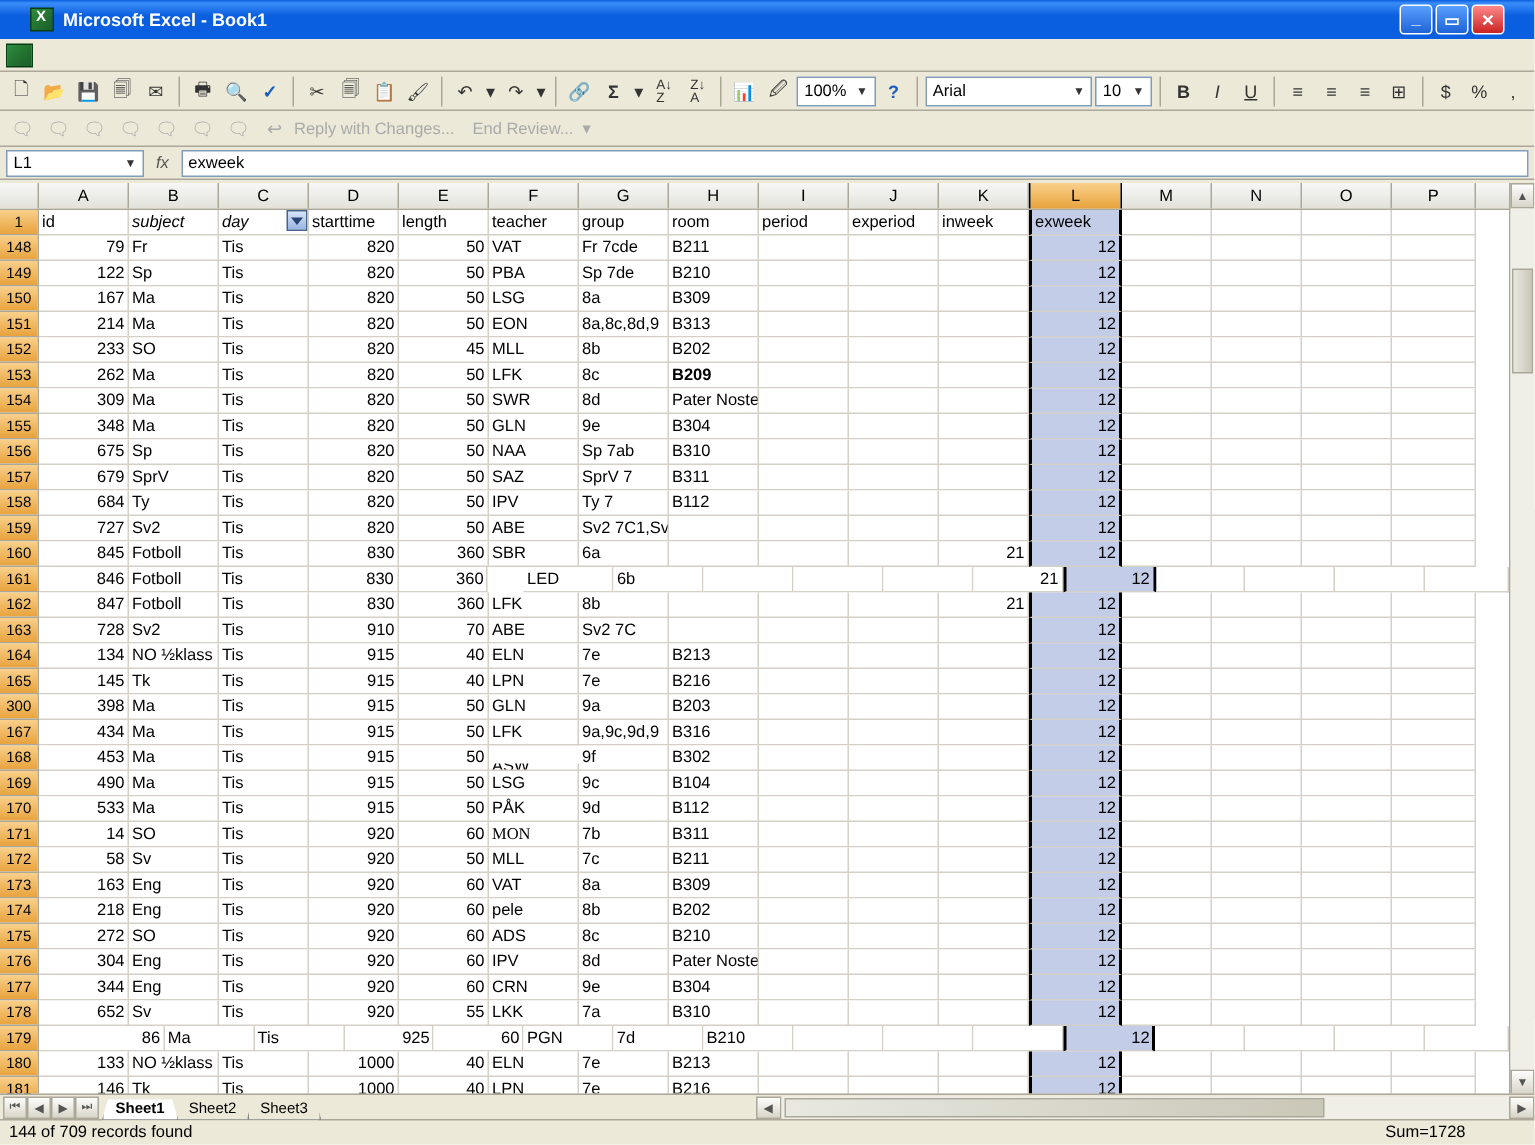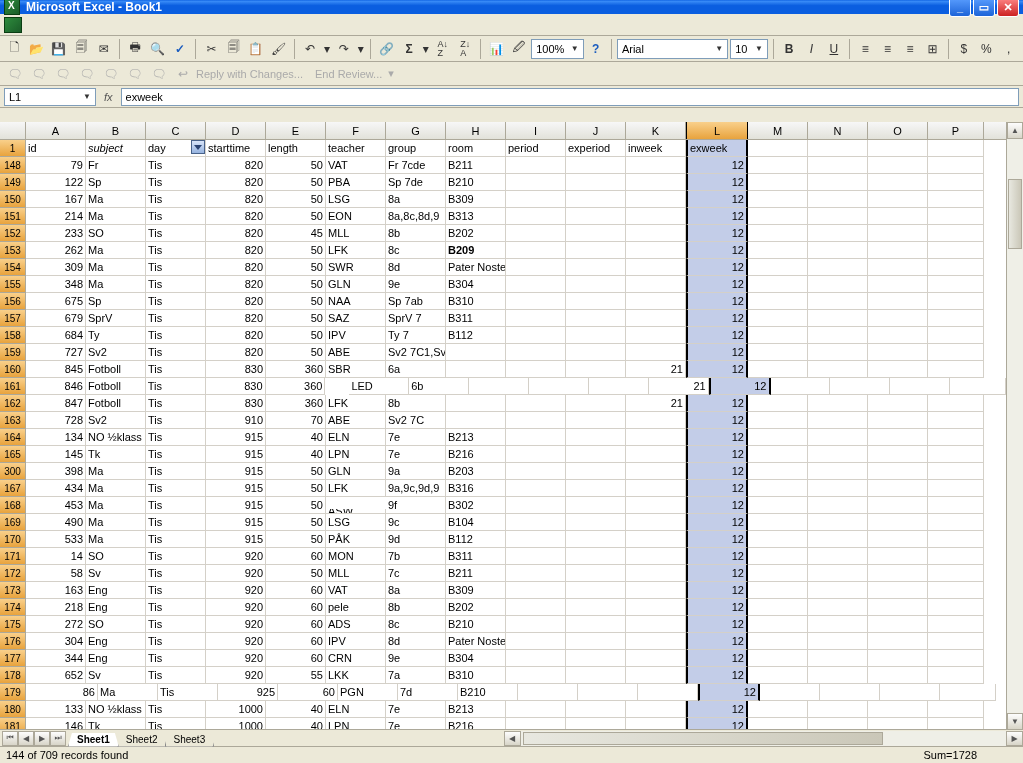--- a/index.html
+++ b/index.html
@@ -8,24 +8,24 @@
     font-family: Tahoma, Arial, sans-serif;
     font-size: 11px;
     background: #ece9d8;
     width: 1023px;
     height: 763px;
     overflow: hidden;
     position: relative;
   }
   .titlebar {
     background: linear-gradient(to bottom, #0a5ee0 0%, #3a8df8 8%, #0a5ee0 40%, #0a5ee0 100%);
-    height: 14px;
+    height: 26px;
     display: flex;
     align-items: center;
-    padding: 0 4px;
+    padding: 0 20px;
     color: #fff;
     font-weight: bold;
     font-size: 12px;
   }
   .titlebar .xlicon {
     width: 16px; height: 16px;
     background: linear-gradient(135deg,#2e8b3d,#1a5c28);
     margin-right: 6px;
     border: 1px solid #0a3d12;
     position: relative;
@@ -375,21 +375,21 @@
       </div>
     <div class="gridbody" id="gridbody">
         <div class="row headerrow">
           <div class="rowh selectedrow">1</div>
           <div class="cell cellrel" style="width: 60px;">
             <span>id</span>
           </div>
           <div class="cell cellrel" style="width: 60px; font-style: italic;">
             <span>subject</span>
           </div>
-          <div class="cell cellrel" style="width: 60px;">
+          <div class="cell cellrel" style="width: 60px; font-style: italic;">
             <span>day</span>
             <div class="autofilter"></div>
           </div>
           <div class="cell cellrel" style="width: 60px;">
             <span>starttime</span>
           </div>
           <div class="cell cellrel" style="width: 60px;">
             <span>length</span>
           </div>
           <div class="cell cellrel" style="width: 60px;">
@@ -863,21 +863,21 @@
           <div class="cell" style="width: 60px;"></div>
           <div class="cell" style="width: 56px;"></div>
         </div>
         <div class="row">
           <div class="rowh selectedrow">171</div>
           <div class="cell num" style="width: 60px;">14</div>
           <div class="cell" style="width: 60px;">SO</div>
           <div class="cell" style="width: 60px;">Tis</div>
           <div class="cell num" style="width: 60px;">920</div>
           <div class="cell num" style="width: 60px;">60</div>
-          <div class="cell" style="width: 60px;">MON</div>
+          <div class="cell" style="width: 60px; font-family: Liberation Serif, serif;">MON</div>
           <div class="cell" style="width: 60px;">7b</div>
           <div class="cell" style="width: 60px;">B311</div>
           <div class="cell" style="width: 60px;"></div>
           <div class="cell" style="width: 60px;"></div>
           <div class="cell num" style="width: 60px;"></div>
           <div class="cell num selcol selcolborder-left selcolborder-right" style="width: 62px;">12</div>
           <div class="cell" style="width: 60px;"></div>
           <div class="cell" style="width: 60px;"></div>
           <div class="cell" style="width: 60px;"></div>
           <div class="cell" style="width: 56px;"></div>
@@ -1010,21 +1010,21 @@
           <div class="cell" style="width: 60px;"></div>
           <div class="cell num" style="width: 60px;"></div>
           <div class="cell num selcol selcolborder-left selcolborder-right" style="width: 62px;">12</div>
           <div class="cell" style="width: 60px;"></div>
           <div class="cell" style="width: 60px;"></div>
           <div class="cell" style="width: 60px;"></div>
           <div class="cell" style="width: 56px;"></div>
         </div>
         <div class="row">
           <div class="rowh selectedrow">179</div>
-          <div class="cell num" style="width: 72px;">86</div>
+          <div class="cell num" style="width: 84px;">86</div>
           <div class="cell" style="width: 60px;">Ma</div>
           <div class="cell" style="width: 60px;">Tis</div>
           <div class="cell num" style="width: 60px;">925</div>
           <div class="cell num" style="width: 60px;">60</div>
           <div class="cell" style="width: 60px;">PGN</div>
           <div class="cell" style="width: 60px;">7d</div>
           <div class="cell" style="width: 60px;">B210</div>
           <div class="cell" style="width: 60px;"></div>
           <div class="cell" style="width: 60px;"></div>
           <div class="cell num" style="width: 60px;"></div>

